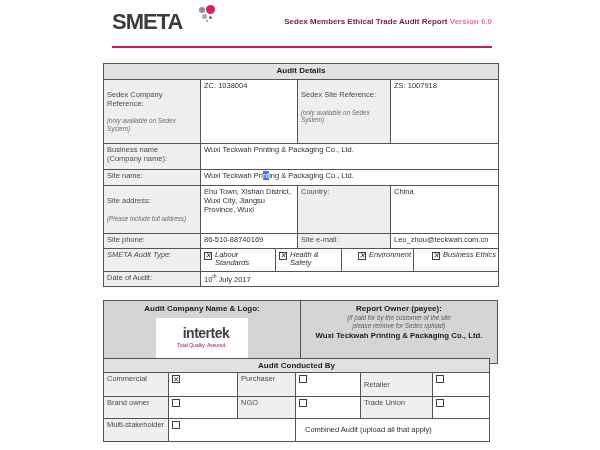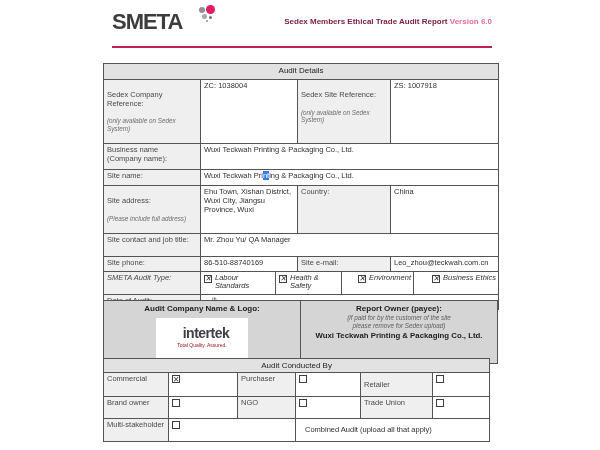--- a/index.html
+++ b/index.html
@@ -22,21 +22,21 @@
                font-size:8px; font-weight:bold; }
   .hdr-title .t { color:#7d2240; }
   .hdr-title .v { color:#ee6b97; }
   .hdr-rule { position:absolute; left:112px; top:46px; width:380px; height:2px; background:#c22057; }
 
   
   table { border-collapse:collapse; table-layout:fixed; }
   td { border:1px solid #545454; font-size:7.5px; line-height:1.18;
        vertical-align:top; padding:2px 3px; background:#fff; color:#303030; }
   td.lbl { background:#efefef; color:#4a4a4a; white-space:pre-line; }
-  td.sect { background:#e2e2e2; text-align:center; font-weight:normal; font-size:8px;
+  td.sect { background:#e2e2e2; text-align:center; font-weight:bold; font-size:8px;
             color:#1d1d1d; padding:2px; }
   .note { font-style:italic; font-size:6.3px; color:#6d6d6d; }
   sup { font-size:5px; vertical-align:super; }
 
   .checkbox { display:inline-block; width:8px; height:8px; border:1px solid #3f3f3f;
               background:#fff; position:relative; flex:none; }
   .checkbox.checked::after { content:"\2715"; position:absolute; left:0; top:-0.5px;
               width:100%; text-align:center; font-size:7.5px; line-height:8px; color:#2e2e2e; }
 
   
@@ -140,24 +140,20 @@
     </tr>
     <tr class="r-addr">
       <td class="lbl">
         <div>Site address:</div>
         <div class="note">(Please include full address)</div>
       </td>
       <td>Ehu Town, Xishan District, Wuxi City, Jiangsu Province, Wuxi</td>
       <td class="lbl">Country:</td>
       <td>China</td>
     </tr>
-    <tr class="r-cont">
-      <td class="lbl">Site contact and job title:</td>
-      <td colspan="3">Mr. Zhou Yu/ QA Manager</td>
-    </tr>
     <tr class="r-phone">
       <td class="lbl">Site phone:</td>
       <td>86-510-88740169</td>
       <td class="lbl">Site e-mail:</td>
       <td>Leo_zhou@teckwah.com.cn</td>
     </tr>
     <tr class="r-type">
       <td class="lbl">SMETA Audit Type:</td>
       <td colspan="3" style="padding:0;">
         <div class="optrow">

